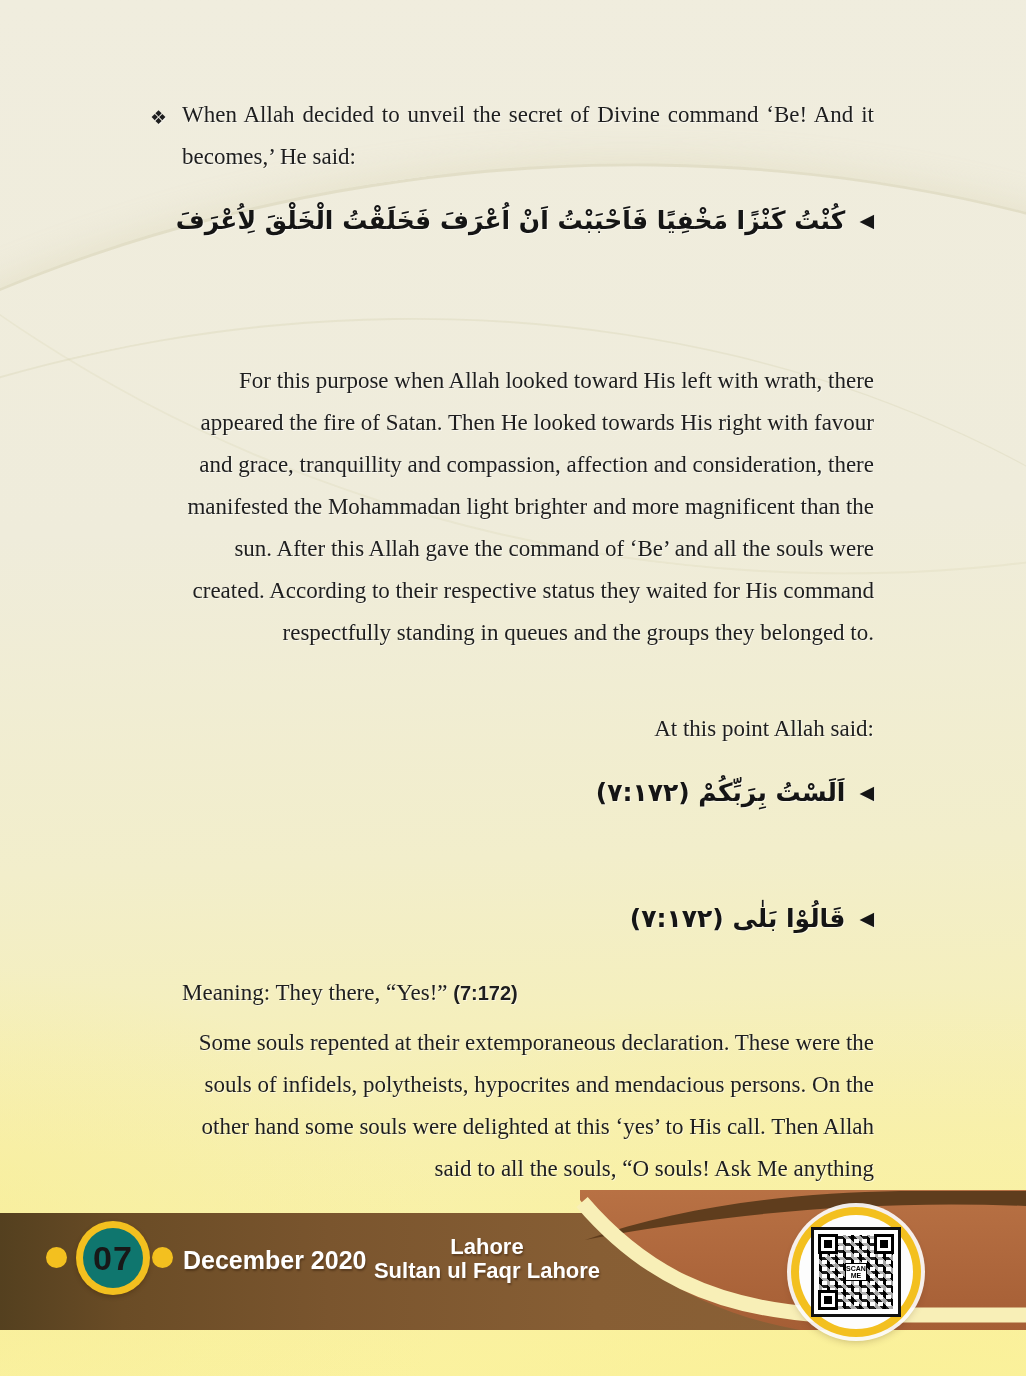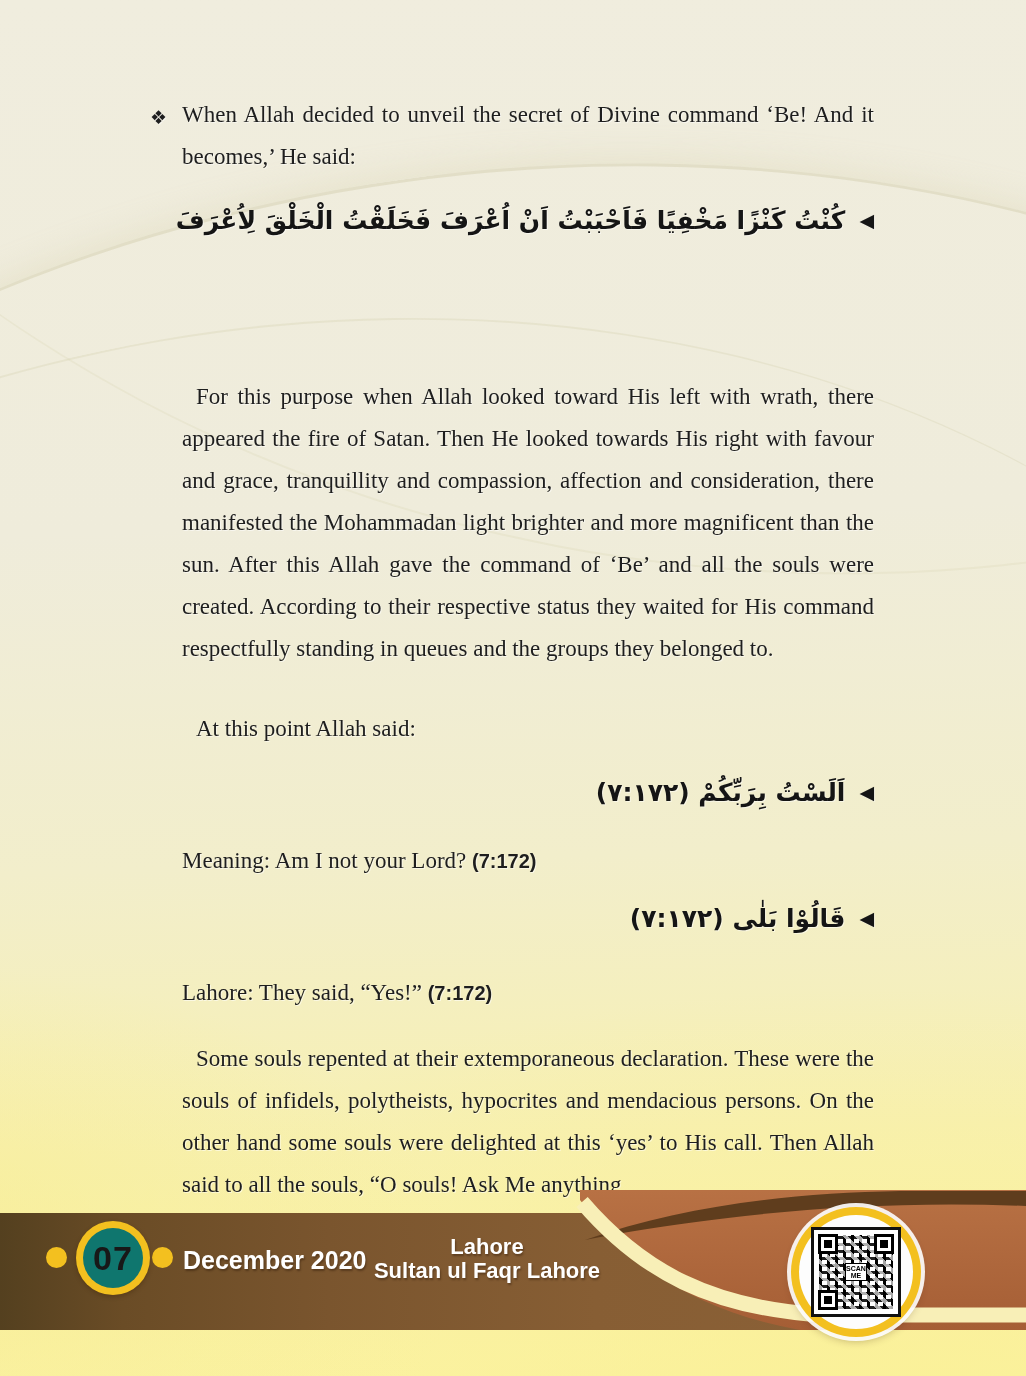--- a/index.html
+++ b/index.html
@@ -22,22 +22,22 @@
   .arc2{width:2400px;height:1900px;left:-900px;top:330px;
         border-top:2px solid rgba(200,194,155,.22);
         transform:rotate(-12deg);}
   .arc3{width:2600px;height:2200px;left:-500px;top:-1630px;
         border-bottom:2px solid rgba(215,210,175,.25);
         transform:rotate(6deg);}
 
   .blk{position:absolute;left:182px;width:692px;color:#1e1e1e;
        font-size:23px;line-height:42px;
        text-shadow:1px 1px 0 rgba(255,255,255,.55);}
-  .just{text-align:justify;margin-top:16px;}
-  .ind{text-indent:14px;}
+  .just{text-align:justify;}
+  .ind{text-indent:14px;text-align:right;}
 
   .bullet-wrap{left:150px;width:724px;}
   .bullet-glyph{position:absolute;left:0;top:2px;font-size:19px;
        font-family:"DejaVu Sans",sans-serif;}
   .bullet-text{margin-left:32px;width:692px;text-align:justify;}
 
   .arabic{position:absolute;right:152px;left:auto;width:auto;max-width:720px;
        direction:rtl;text-align:right;color:#151515;
        font-family:"DejaVu Sans",sans-serif;font-weight:700;font-size:25px;
        line-height:52px;text-shadow:1px 1px 0 rgba(255,255,255,.5);}
@@ -109,27 +109,26 @@
 
 
   <div class="blk just ind" style="top:360px">For this purpose when Allah looked toward His left with wrath, there appeared the fire of Satan. Then He looked towards His right with favour and grace, tranquillity and compassion, affection and consideration, there manifested the Mohammadan light brighter and more magnificent than the sun. After this Allah gave the command of ‘Be’ and all the souls were created. According to their respective status they waited for His command respectfully standing in queues and the groups they belonged to.</div>
 
   <div class="blk ind" style="top:708px">At this point Allah said:</div>
 
   <div class="arabic" style="top:766px">
     <span class="tri">◀</span><span>اَلَسْتُ بِرَبِّكُمْ (٧:١٧٢)</span>
   </div>
 
-  <div class="blk" style="top:840px"><span>Meaning: Am I not your Lord? </span><span class="vref">(7:172)</span></div>
 
   <div class="arabic" style="top:892px">
     <span class="tri">◀</span><span>قَالُوْا بَلٰى (٧:١٧٢)</span>
   </div>
 
-  <div class="blk" style="top:972px"><span>Lahore: They said, “Yes!” </span><span class="vref">(7:172)</span></div>
+  <div class="blk" style="top:972px"><span>Meaning: They there, “Yes!” </span><span class="vref">(7:172)</span></div>
 
   <div class="blk just ind" style="top:1022px">Some souls repented at their extemporaneous declaration. These were the souls of infidels, polytheists, hypocrites and mendacious persons. On the other hand some souls were delighted at this ‘yes’ to His call. Then Allah said to all the souls, “O souls! Ask Me anything</div>
 
   <svg class="footer-svg" width="1026" height="196" viewBox="0 0 1026 196">
     <defs>
       <linearGradient id="gBand" x1="0" y1="0" x2="1" y2="0">
         <stop offset="0" stop-color="#54401f"></stop>
         <stop offset="0.12" stop-color="#6a4c26"></stop>
         <stop offset="0.32" stop-color="#7a552e"></stop>
         <stop offset="0.58" stop-color="#875e34"></stop>

